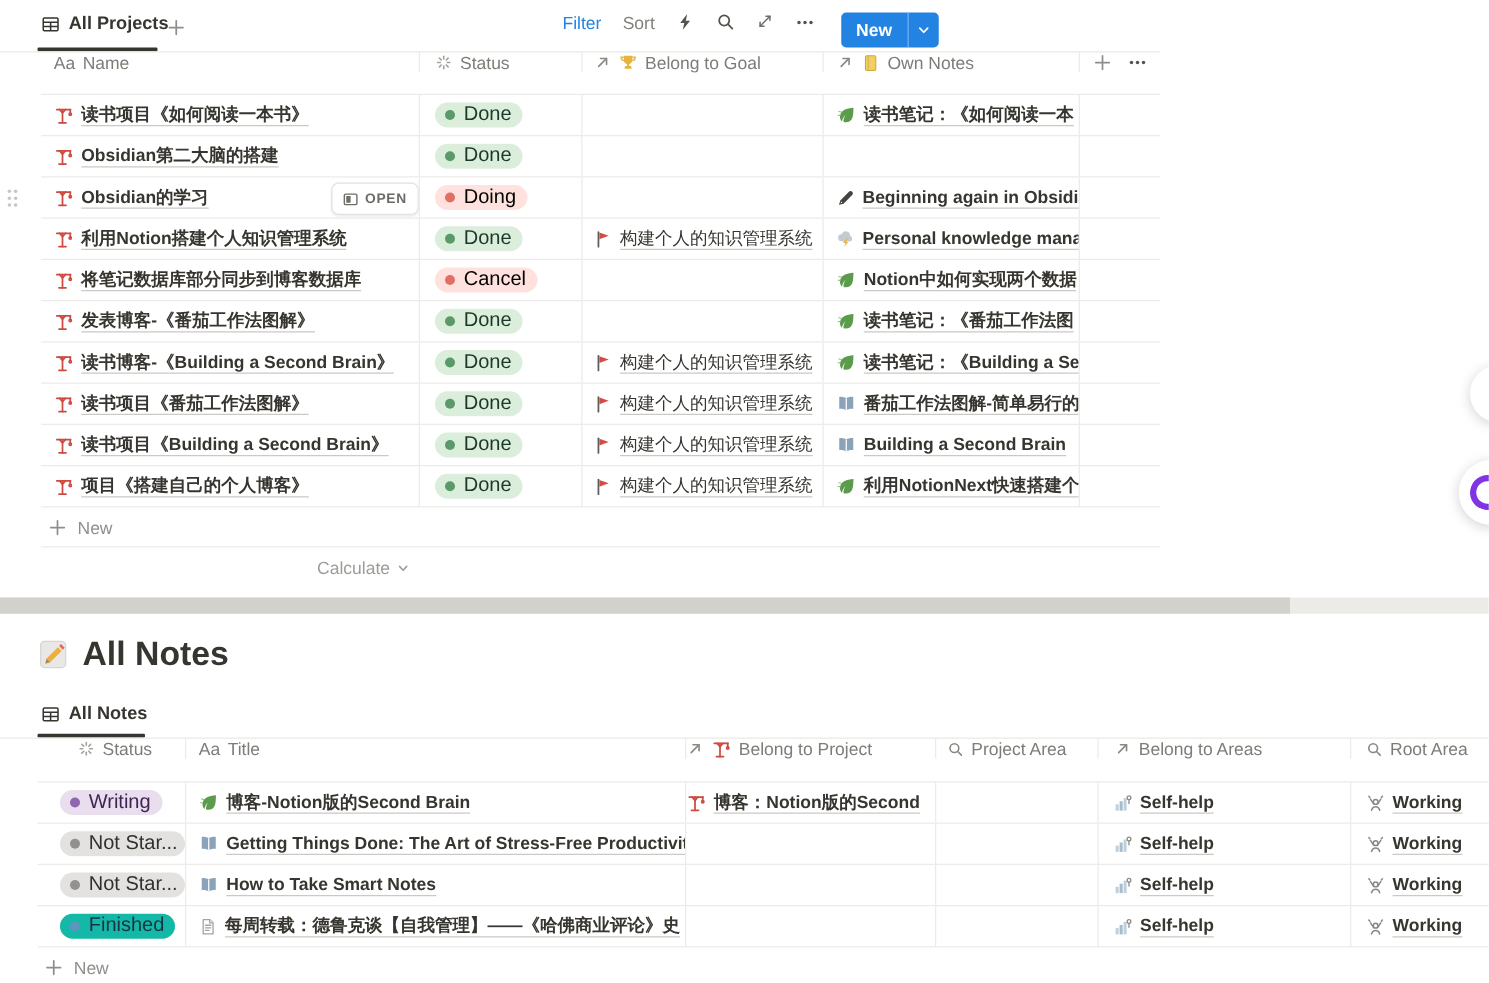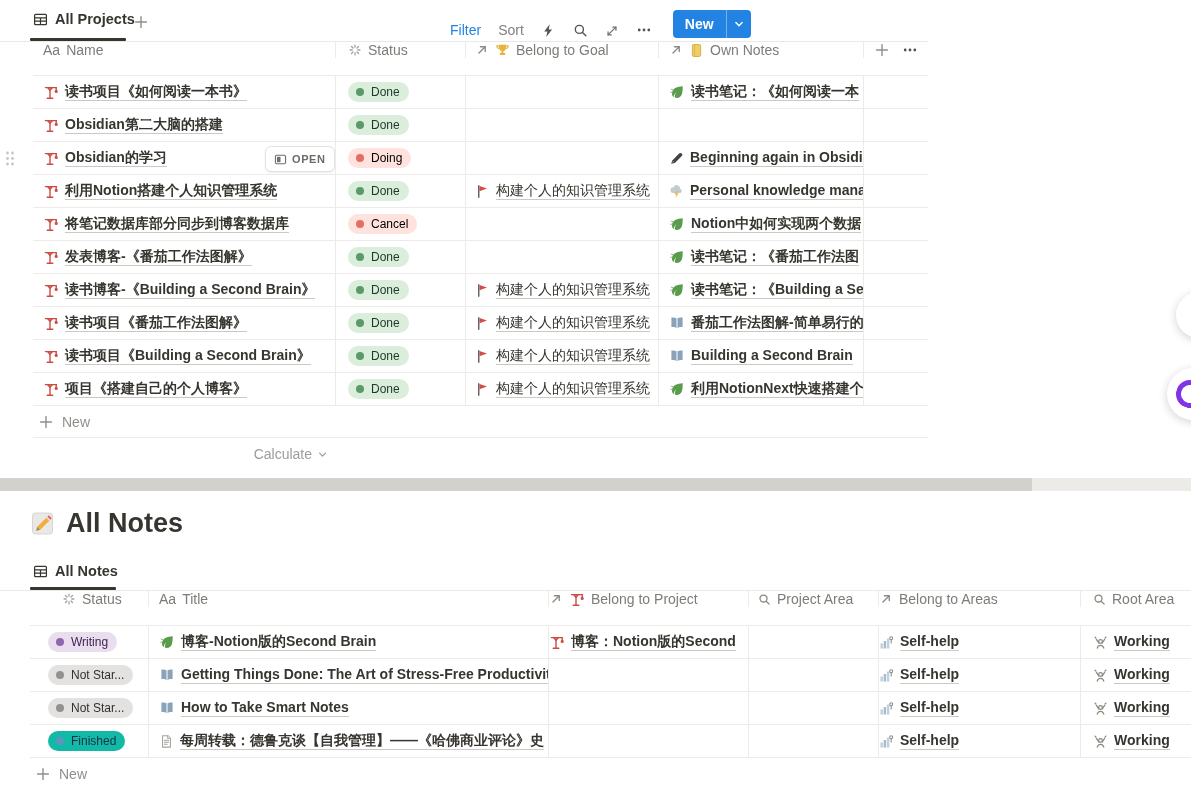--- a/index.html
+++ b/index.html
@@ -8,21 +8,21 @@
     font-family:"Liberation Sans","DejaVu Sans",sans-serif;color:#37352F;font-size:14px;
   }
   svg{display:block}
   .icn{display:inline-flex;flex:none;align-items:center;justify-content:center}
 
   
   .toolbar{position:absolute;top:8px;left:0;width:100%;height:33px}
   .view-tab{position:absolute;left:33px;top:3px;display:flex;align-items:center;gap:7px;font-weight:700;font-size:14.5px;color:#37352F}
   .tab-underline{position:absolute;top:38px;height:2.5px;background:#37352F;border-radius:1px}
   .add-view{position:absolute;left:133px;top:6px}
-  .tb-actions{position:absolute;left:450px;top:2px;display:flex;align-items:flex-end;gap:17px}
+  .tb-actions{position:absolute;left:450px;top:2px;display:flex;align-items:flex-start;gap:17px}
   .tb-filter{color:#2383E2;cursor:pointer}
   .tb-sort{color:#82817C}
   .new-btn{display:flex;align-items:center;background:#2383E2;color:#fff;border-radius:4px;height:28px;font-weight:600;margin-left:4px;overflow:hidden}
   .new-btn .lbl{padding:0 12px}
   .new-btn .chev{padding:0 6px;border-left:1px solid rgba(255,255,255,.38);height:100%;display:flex;align-items:center}
 
   .t1-topline{position:absolute;top:41px;left:0;width:928px;height:1px;background:#E9E9E7}
   .t2-topline{position:absolute;top:590px;left:0;width:1191px;height:1px;background:#E9E9E7}
 
   
@@ -41,21 +41,21 @@
   .t1 .hdr{height:34px}
   .c-name{width:302px;padding-left:10px}
   .c-status{width:130px;padding-left:12px}
   .c-goal{width:193px;padding-left:9px}
   .c-notes{width:205px;padding-left:10px}
   .c-extra{width:65px;padding-left:10px;display:flex;align-items:center;gap:12px}
   .t1 .calcrow{position:relative;height:32px}
   .calc{position:absolute;left:0;top:0;width:295px;height:32px;display:flex;align-items:center;justify-content:flex-end;gap:5px;color:#9D9C98}
 
   
-  .pill{display:inline-flex;align-items:center;height:20px;border-radius:10px;padding:0 9px 0 8px;font-size:12px;max-width:118px;overflow:hidden;white-space:nowrap}
+  .pill{display:inline-flex;align-items:center;height:20px;border-radius:10px;padding:0 9px 0 8px;font-size:16px;max-width:118px;overflow:hidden;white-space:nowrap}
   .pill .dot{width:8px;height:8px;border-radius:50%;margin-right:7px;flex:none}
   .pill-green{background:#DBEDDB;color:#1C3829}.pill-green .dot{background:#5A9A68}
   .pill-red{background:#FFE2DD;color:#000000}.pill-red .dot{background:#E16F64}
   .pill-purple{background:#E8DEEE;color:#412454}.pill-purple .dot{background:#9065B0}
   .pill-gray{background:#E3E2E0;color:#32302C}.pill-gray .dot{background:#91918E}
   .pill-blue{background:#14b8a6;color:#183347}.pill-blue .dot{background:#5B97BD}
 
   
   .open-btn{position:absolute;left:232px;top:4px;height:24px;display:flex;align-items:center;gap:5px;background:#fff;border:1px solid #E3E2DF;border-radius:6px;padding:0 8px;box-shadow:0 1px 2px rgba(15,15,15,.07);color:#6B6A66;font-size:11px;font-weight:600;letter-spacing:.6px}
   .drag{position:absolute;left:-29px;top:8px}
@@ -70,21 +70,21 @@
   .view-tab2{position:absolute;left:33px;top:563px;display:flex;align-items:center;gap:7px;font-weight:700;font-size:14.5px;color:#37352F}
 
   
   .t2{position:absolute;top:591px;left:30px;width:1250px}
   .t2 .hdr{height:35px}
   .n-status{width:118px;padding-left:18px}
   .t2 .hdr .n-status{padding-left:32px}
   .n-title{width:400px;padding-left:10px}
   .n-project{width:200px;}
   .n-area{width:130px;padding-left:9px}
-  .n-areas{width:202px;}
+  .n-areas{width:202px;padding-left:12px}
   .n-root{width:200px;padding-left:12px}
 
   
   .fab{position:absolute;background:#fff;border-radius:50%;box-shadow:0 2px 10px rgba(0,0,0,.18)}
   .fab1{left:1176px;top:292px;width:46px;height:46px}
   .fab2{left:1167px;top:368px;width:52px;height:52px}
   .fab2 .ring{position:absolute;left:9px;top:12px;width:18px;height:18px;border-radius:50%;border:5.5px solid #8133E8;border-right-color:transparent;transform:rotate(20deg)}
 </style>
 </head>
 <body>

